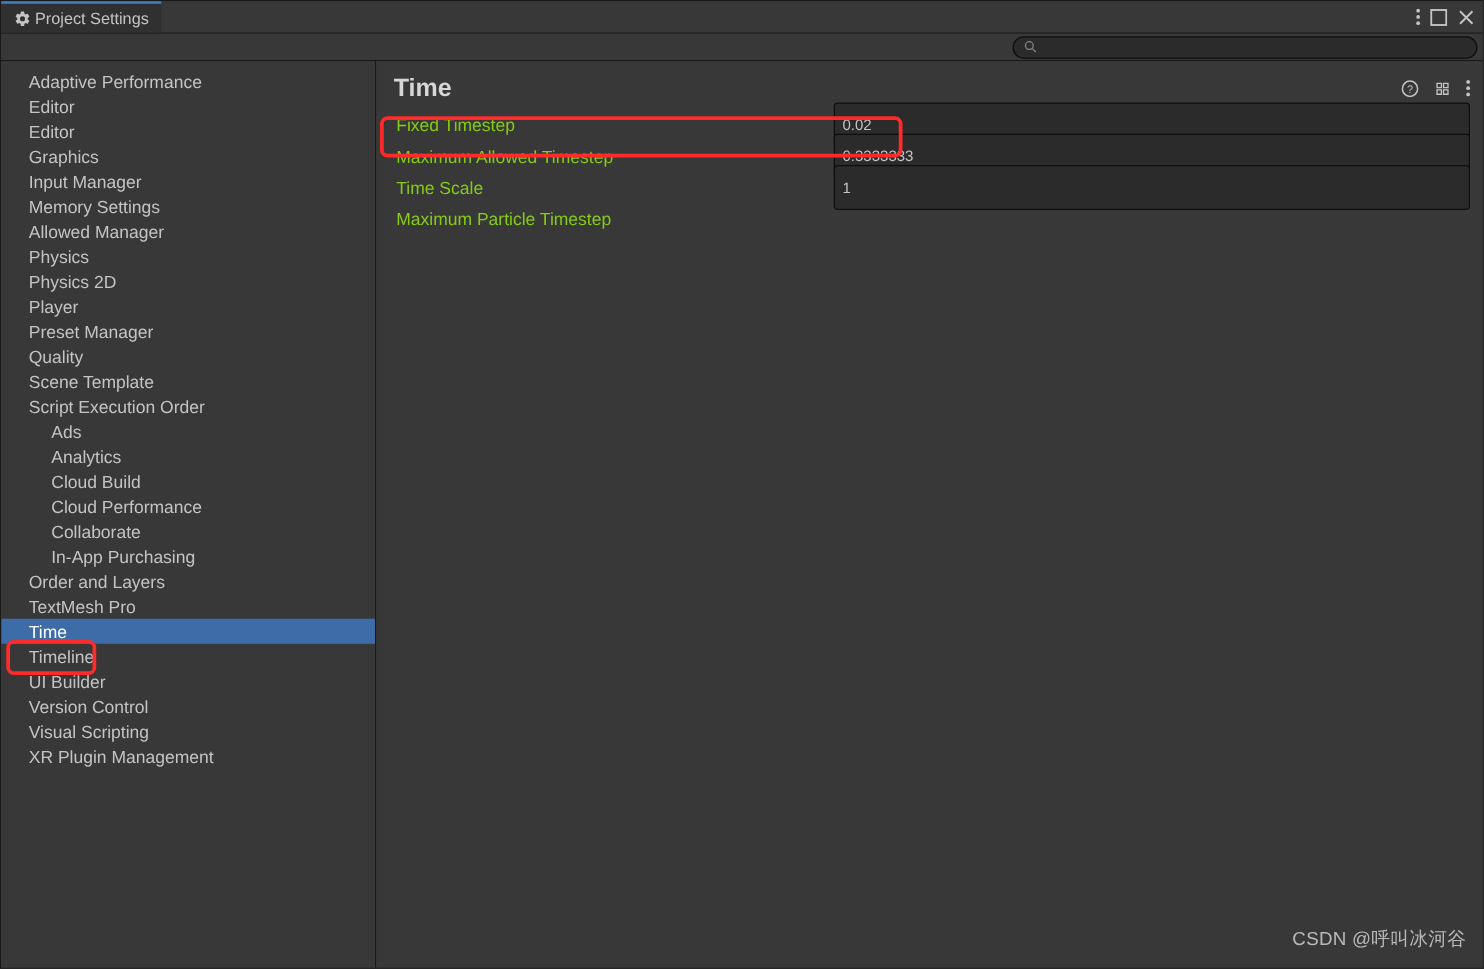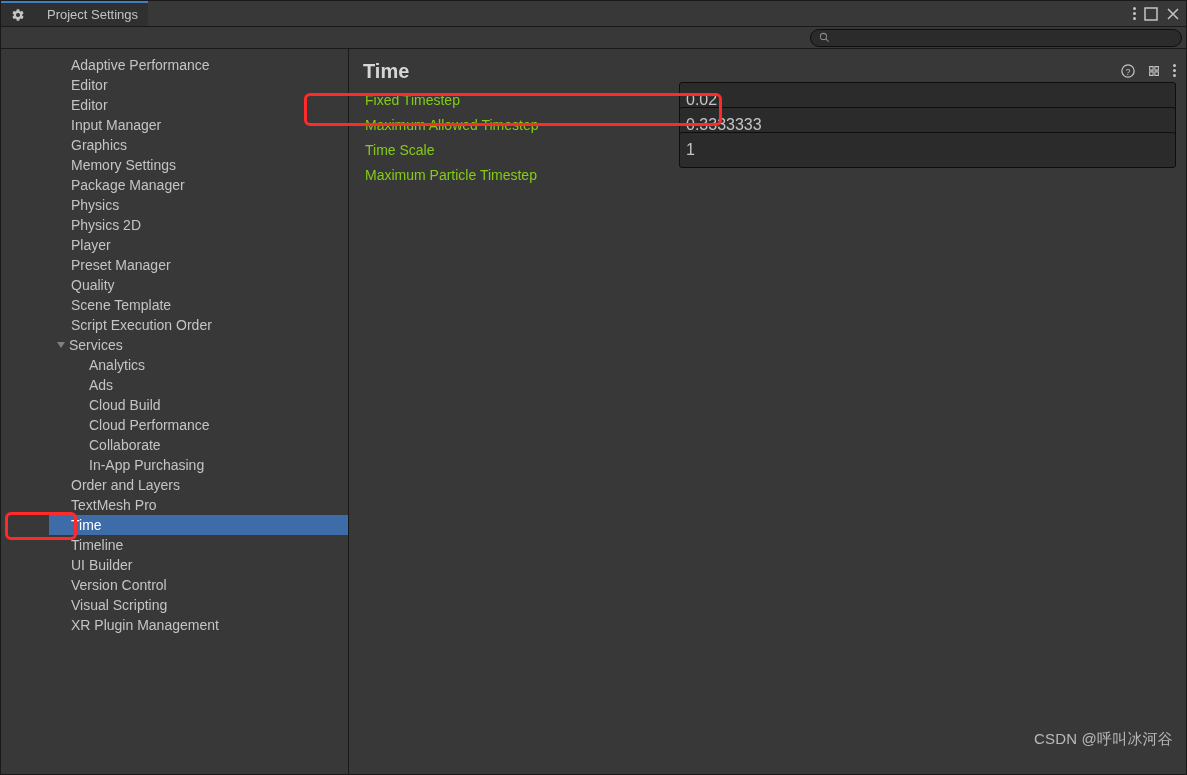--- a/index.html
+++ b/index.html
@@ -1,45 +1,45 @@
 <!DOCTYPE html>
 <html><head>
 <meta charset="utf-8">
 <style>
   * { box-sizing: border-box; margin: 0; padding: 0; }
   html, body { width: 1187px; height: 775px; font-family: -apple-system, "Segoe UI", Arial, sans-serif; font-size: 14px; background: #383838; color: #c4c4c4; overflow: hidden; }
   .window { width: 100%; height: 100%; display: flex; flex-direction: column; border: 1px solid #191919; }
   .titlebar { height: 26px; background: #383838; display: flex; align-items: stretch; border-bottom: 1px solid #191919; }
-  .tab { display: flex; align-items: center; gap: 22px; padding: 0 10px; background: #303030; border-top: 2px solid #3f7fbf; font-size: 13px; color: #c4c4c4; }
+  .tab { display: flex; align-items: center; gap: 3px; padding: 0 10px; background: #303030; border-top: 2px solid #3f7fbf; font-size: 13px; color: #c4c4c4; }
   .tab .gear { width: 14px; height: 14px; fill: #c4c4c4; }
   .titlebar-spacer { flex: 1; }
   .titlebar-icons { display: flex; align-items: center; gap: 8px; padding: 0 6px; }
   .titlebar-icons svg { width: 14px; height: 14px; fill: #c4c4c4; }
   .searchbar-row { height: 22px; background: #383838; display: flex; align-items: center; justify-content: flex-end; padding: 0 4px; border-bottom: 1px solid #191919; }
   .search { width: 372px; height: 18px; background: #2b2b2b; border: 1px solid #0e0e0e; border-radius: 9px; display: flex; align-items: center; padding: 0 8px; color: #888; }
   .search svg { width: 11px; height: 11px; fill: #888; margin-right: 4px; }
-  .body { flex: 1; display: flex; min-height: 0; padding-left: 48px; }
+  .body { flex: 1; display: flex; min-height: 0; }
   .sidebar { width: 300px; background: #383838; border-right: 1px solid #191919; padding-top: 6px; overflow: hidden; }
   .side-item { height: 20px; line-height: 20px; padding-left: 22px; color: #c4c4c4; font-size: 14px; white-space: nowrap; cursor: default; display: flex; align-items: center; }
   .side-item.child { padding-left: 40px; }
   .side-item.selected { background: #3e6ca8; color: #fff; }
   .side-item .arrow { display: inline-block; width: 0; height: 0; border-left: 4px solid transparent; border-right: 4px solid transparent; border-top: 6px solid #808080; margin-left: -14px; margin-right: 4px; position: relative; top: 0px; }
   .content { flex: 1; background: #383838; padding: 6px 10px 10px 14px; position: relative; }
   .content-header { display: flex; align-items: center; height: 32px; }
   .content-title { font-size: 20px; font-weight: 600; color: #d6d6d6; flex: 1; }
   .header-icons { display: flex; gap: 12px; align-items: center; }
   .header-icons svg { width: 14px; height: 14px; fill: #c4c4c4; }
   .prop-row { display: flex; align-items: center; height: 25px; }
   .prop-label { width: 316px; padding-left: 2px; color: #84cc16; font-size: 14px; }
-  .prop-input { flex: 1; height: 36px; background: #2b2b2b; border: 1px solid #0e0e0e; border-radius: 3px; color: #c4c4c4; font-size: 16px; padding: 0 6px; outline: none; }
+  .prop-input { flex: 1; height: 36px; background: #2b2b2b; border: 1px solid #0e0e0e; border-radius: 3px; color: #c4c4c4; font-size: 12px; padding: 0 6px; outline: none; margin-left: 36px; }
   .highlight-box1 { position: absolute; border: 3px solid #ff2a2a; border-radius: 6px; pointer-events: none; }
   .highlight-a { left: 304px; top: 93px; width: 418px; height: 33px; }
   .highlight-b { left: 5px; top: 512px; width: 72px; height: 28px; }
   .overlay-root { position: absolute; inset: 0; pointer-events: none; }
-  .watermark { position: absolute; right: 14px; bottom: 26px; color: #cfcfcf; font-size: 15px; opacity: .85; letter-spacing: .2px; }
+  .watermark { position: absolute; right: 14px; bottom: 14px; color: #cfcfcf; font-size: 15px; opacity: .85; letter-spacing: .2px; }
   .kebab { display: inline-block; width: 3px; height: 14px; position: relative;}
   .kebab::before, .kebab::after { content: ""; position: absolute; left: 0; width: 3px; height: 3px; background: #c4c4c4; border-radius: 50%; }
   .kebab::before { top: 0; box-shadow: 0 5px 0 #c4c4c4; }
   .kebab::after { top: 10px; }
 </style>
 </head>
 <body>
 
 <div class="window">
   <div class="titlebar">
@@ -75,30 +75,30 @@
         <div class="side-item">
           <span>Adaptive Performance</span>
         </div>
         <div class="side-item">
           <span>Editor</span>
         </div>
         <div class="side-item">
           <span>Editor</span>
         </div>
         <div class="side-item">
+          <span>Graphics</span>
+        </div>
+        <div class="side-item">
           <span>Input Manager</span>
         </div>
         <div class="side-item">
-          <span>Graphics</span>
-        </div>
-        <div class="side-item">
           <span>Memory Settings</span>
         </div>
         <div class="side-item">
-          <span>Package Manager</span>
+          <span>Allowed Manager</span>
         </div>
         <div class="side-item">
           <span>Physics</span>
         </div>
         <div class="side-item">
           <span>Physics 2D</span>
         </div>
         <div class="side-item">
           <span>Player</span>
         </div>
@@ -107,29 +107,25 @@
         </div>
         <div class="side-item">
           <span>Quality</span>
         </div>
         <div class="side-item">
           <span>Scene Template</span>
         </div>
         <div class="side-item">
           <span>Script Execution Order</span>
         </div>
-        <div class="side-item">
-          <span class="arrow"></span>
-          <span>Services</span>
+        <div class="side-item child">
+          <span>Ads</span>
         </div>
         <div class="side-item child">
           <span>Analytics</span>
-        </div>
-        <div class="side-item child">
-          <span>Ads</span>
         </div>
         <div class="side-item child">
           <span>Cloud Build</span>
         </div>
         <div class="side-item child">
           <span>Cloud Performance</span>
         </div>
         <div class="side-item child">
           <span>Collaborate</span>
         </div>

